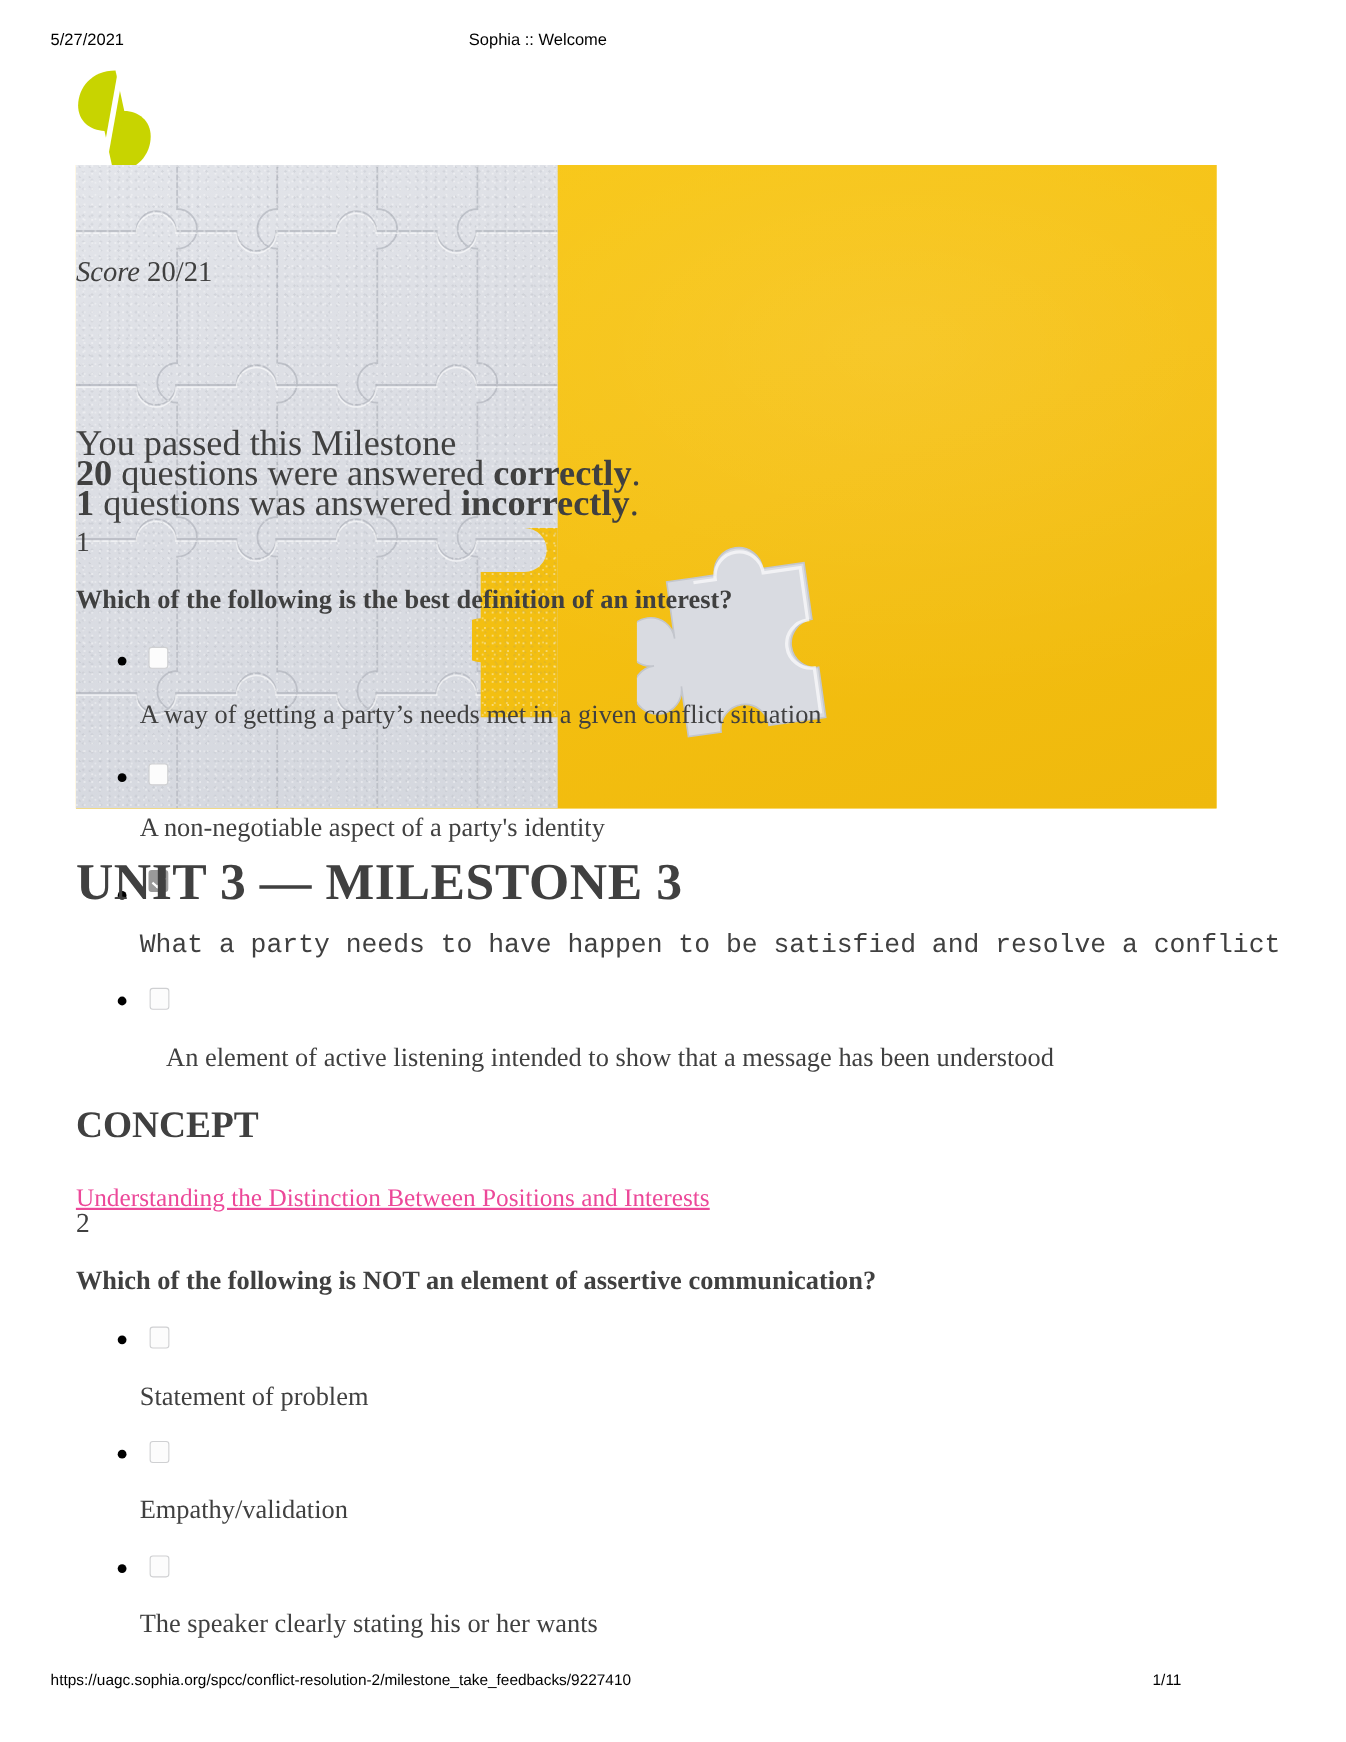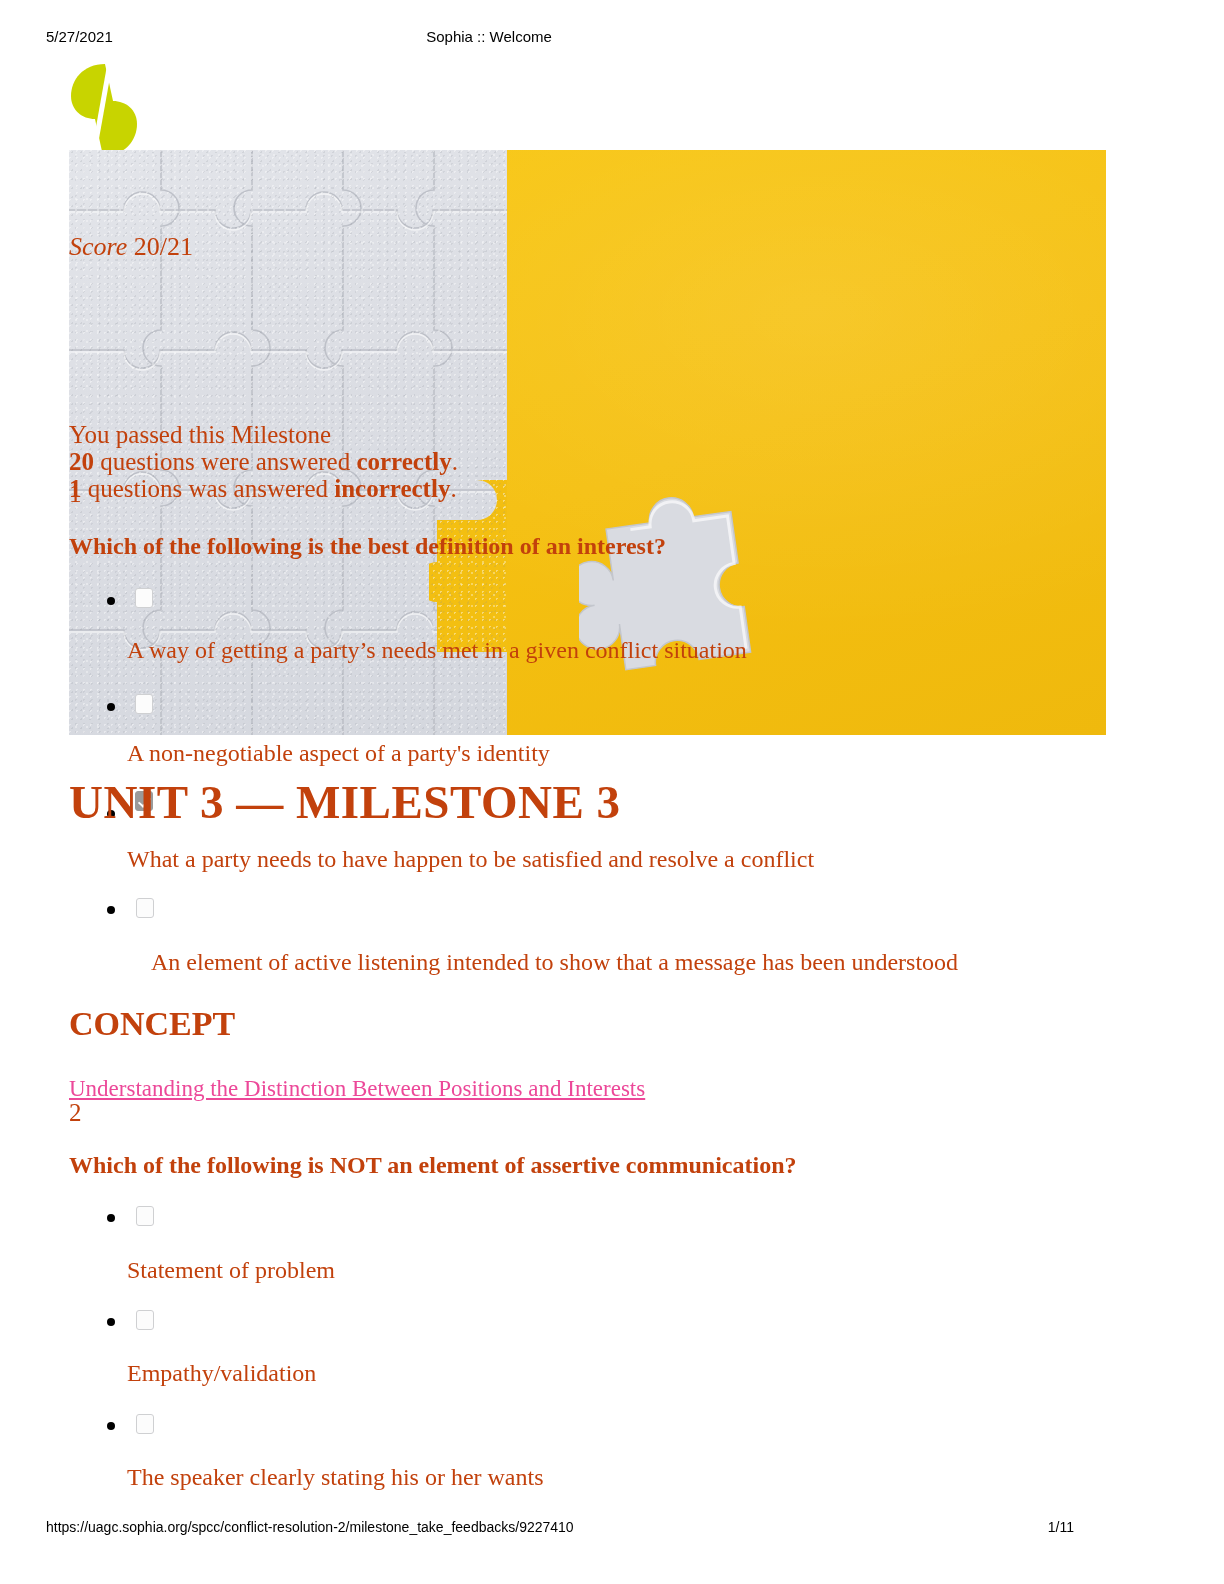--- a/index.html
+++ b/index.html
@@ -96,26 +96,26 @@
   .loose-piece { position: absolute; left: 510px; top: 322px; width: 190px; height: 205px; }
   .loose-piece svg { display: block; }
 
   
   .slot { position: absolute; left: 360px; top: 320px; width: 130px; height: 190px; }
   .slot svg { display: block; }
 
   
   .layer { position: absolute; left: 0; top: 0; width: 1224px; height: 1584px; }
 
-  .t { position: absolute; color: #c2410c; }
+  .t { position: absolute; color: #404040; }
 
   .score      { left: 69px;  top: 232px; font-size: 26px; }
   .score i    { font-style: italic; }
 
-  .passed     { left: 69px;  top: 421px; font-size: 25px; line-height: 27px; }
+  .passed     { left: 69px;  top: 391px; font-size: 33px; line-height: 27px; }
   .passed b   { font-weight: bold; }
 
   .qnum       { font-size: 25px; }
   .qnum-1     { left: 69px;  top: 480px; }
   .qnum-2     { left: 69px;  top: 1099px; }
 
   .question   { font-size: 24px; font-weight: bold; }
   .q1         { left: 69px;  top: 533px; }
   .q2         { left: 69px;  top: 1152px; }
 
@@ -250,21 +250,21 @@
   <div class="bullet" style="left:107px; top:597px;"></div>
   <div class="cbox" style="left:135px; top:588px;"></div>
   <div class="t opt-text" style="left:127px; top:637px;">A way of getting a party’s needs met in a given conflict situation</div>
 
   <div class="bullet" style="left:107px; top:703px;"></div>
   <div class="cbox" style="left:135px; top:694px;"></div>
   <div class="t opt-text" style="left:127px; top:740px;">A non-negotiable aspect of a party's identity</div>
 
   <div class="bullet" style="left:107px; top:810px;"></div>
   <div class="cbox checked" style="left:135px; top:791px;"></div>
-  <div class="t opt-text" style="left:127px; top:846px;">What a party needs to have happen to be satisfied and resolve a conflict</div>
+  <div class="t opt-text" style="left:127px; top:846px;font-family:Liberation Mono, monospace;">What a party needs to have happen to be satisfied and resolve a conflict</div>
 
   <div class="bullet" style="left:107px; top:906px;"></div>
   <div class="cbox" style="left:136px; top:898px;"></div>
   <div class="t opt-text" style="left:127px; top:949px;margin-left:24px;">An element of active listening intended to show that a message has been understood</div>
 
   <div class="t bigtitle">UNIT 3 — MILESTONE 3</div>
 
   <div class="t concept">CONCEPT</div>
   <div class="t conceptlink">Understanding the Distinction Between Positions and Interests</div>
 

